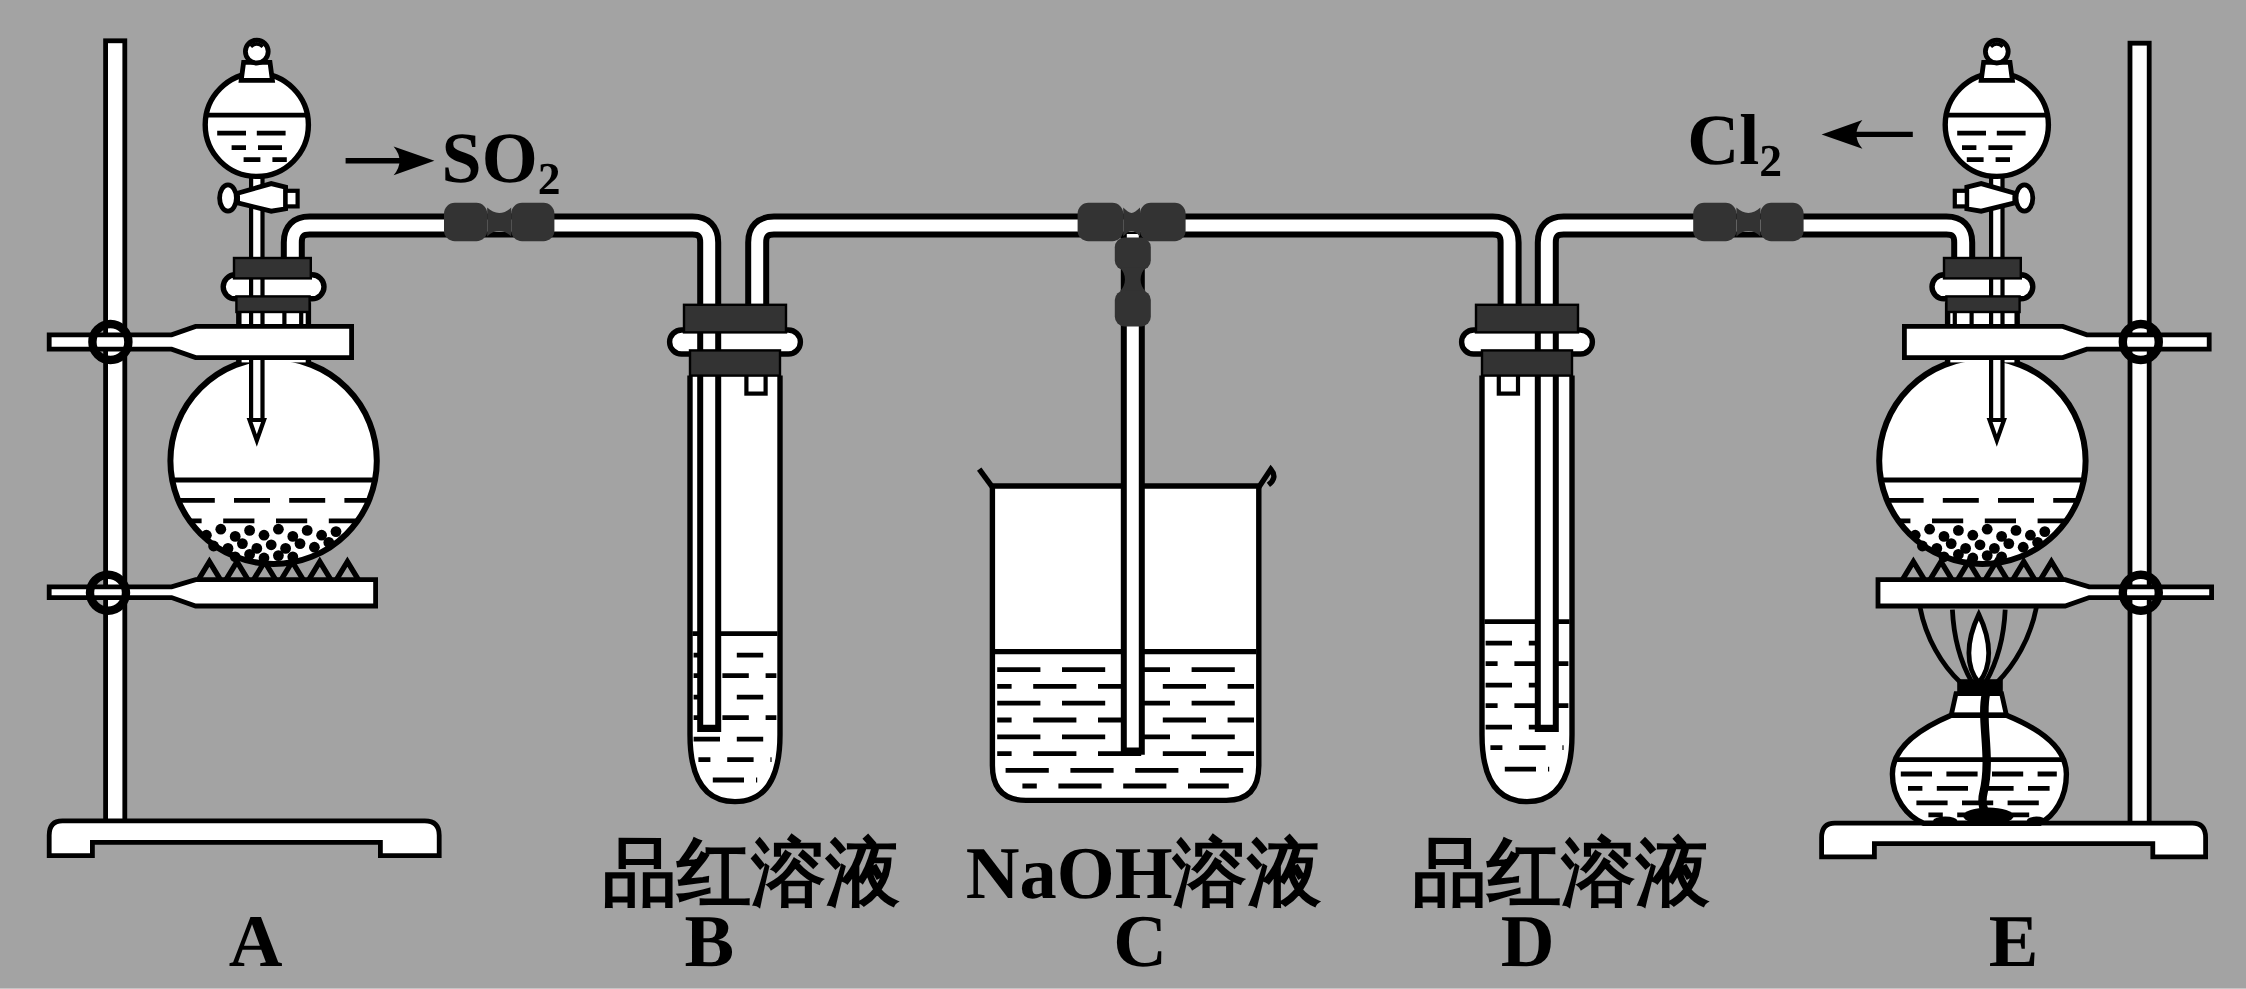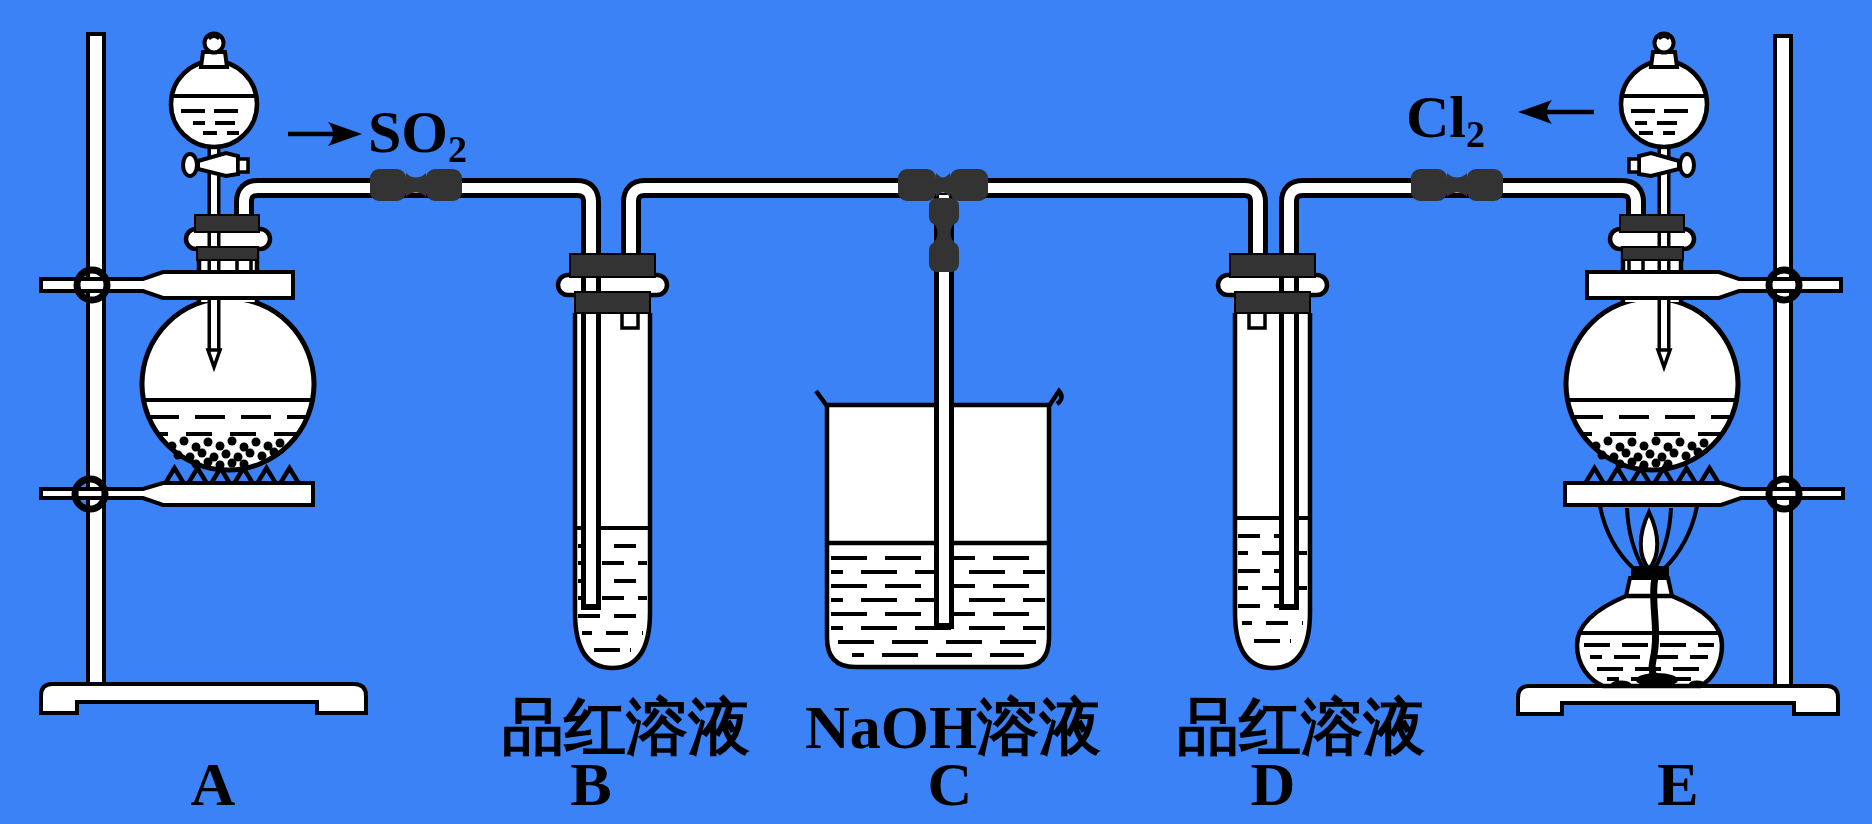--- a/index.html
+++ b/index.html
@@ -1,16 +1,16 @@
 <!DOCTYPE html>
 <html><head>
 <meta charset="utf-8">
 <style>
   html,body{margin:0;padding:0;background:#ffffff;}
-  .stage{width:1872px;height:824px;position:relative;background:#3b82f6;overflow:hidden;}
+  .stage{width:1872px;height:824px;position:relative;background:#a3a3a3;overflow:hidden;}
   svg{display:block;}
   .ink{stroke:#000;fill:none;}
   .glass{fill:#fff;stroke:#000;}
   .dark{fill:#333;stroke:#000;stroke-width:2;}
   .tube-outer{stroke:#000;stroke-width:20;fill:none;}
   .tube-inner{stroke:#fff;stroke-width:10;fill:none;}
   .stem-outer{stroke:#000;stroke-width:13;fill:none;}
   .stem-inner{stroke:#fff;stroke-width:6;fill:none;}
   .dash{stroke:#000;stroke-width:4;fill:none;}
   .lbl{font-family:"Liberation Serif","DejaVu Serif",serif;font-weight:bold;fill:#000;}

